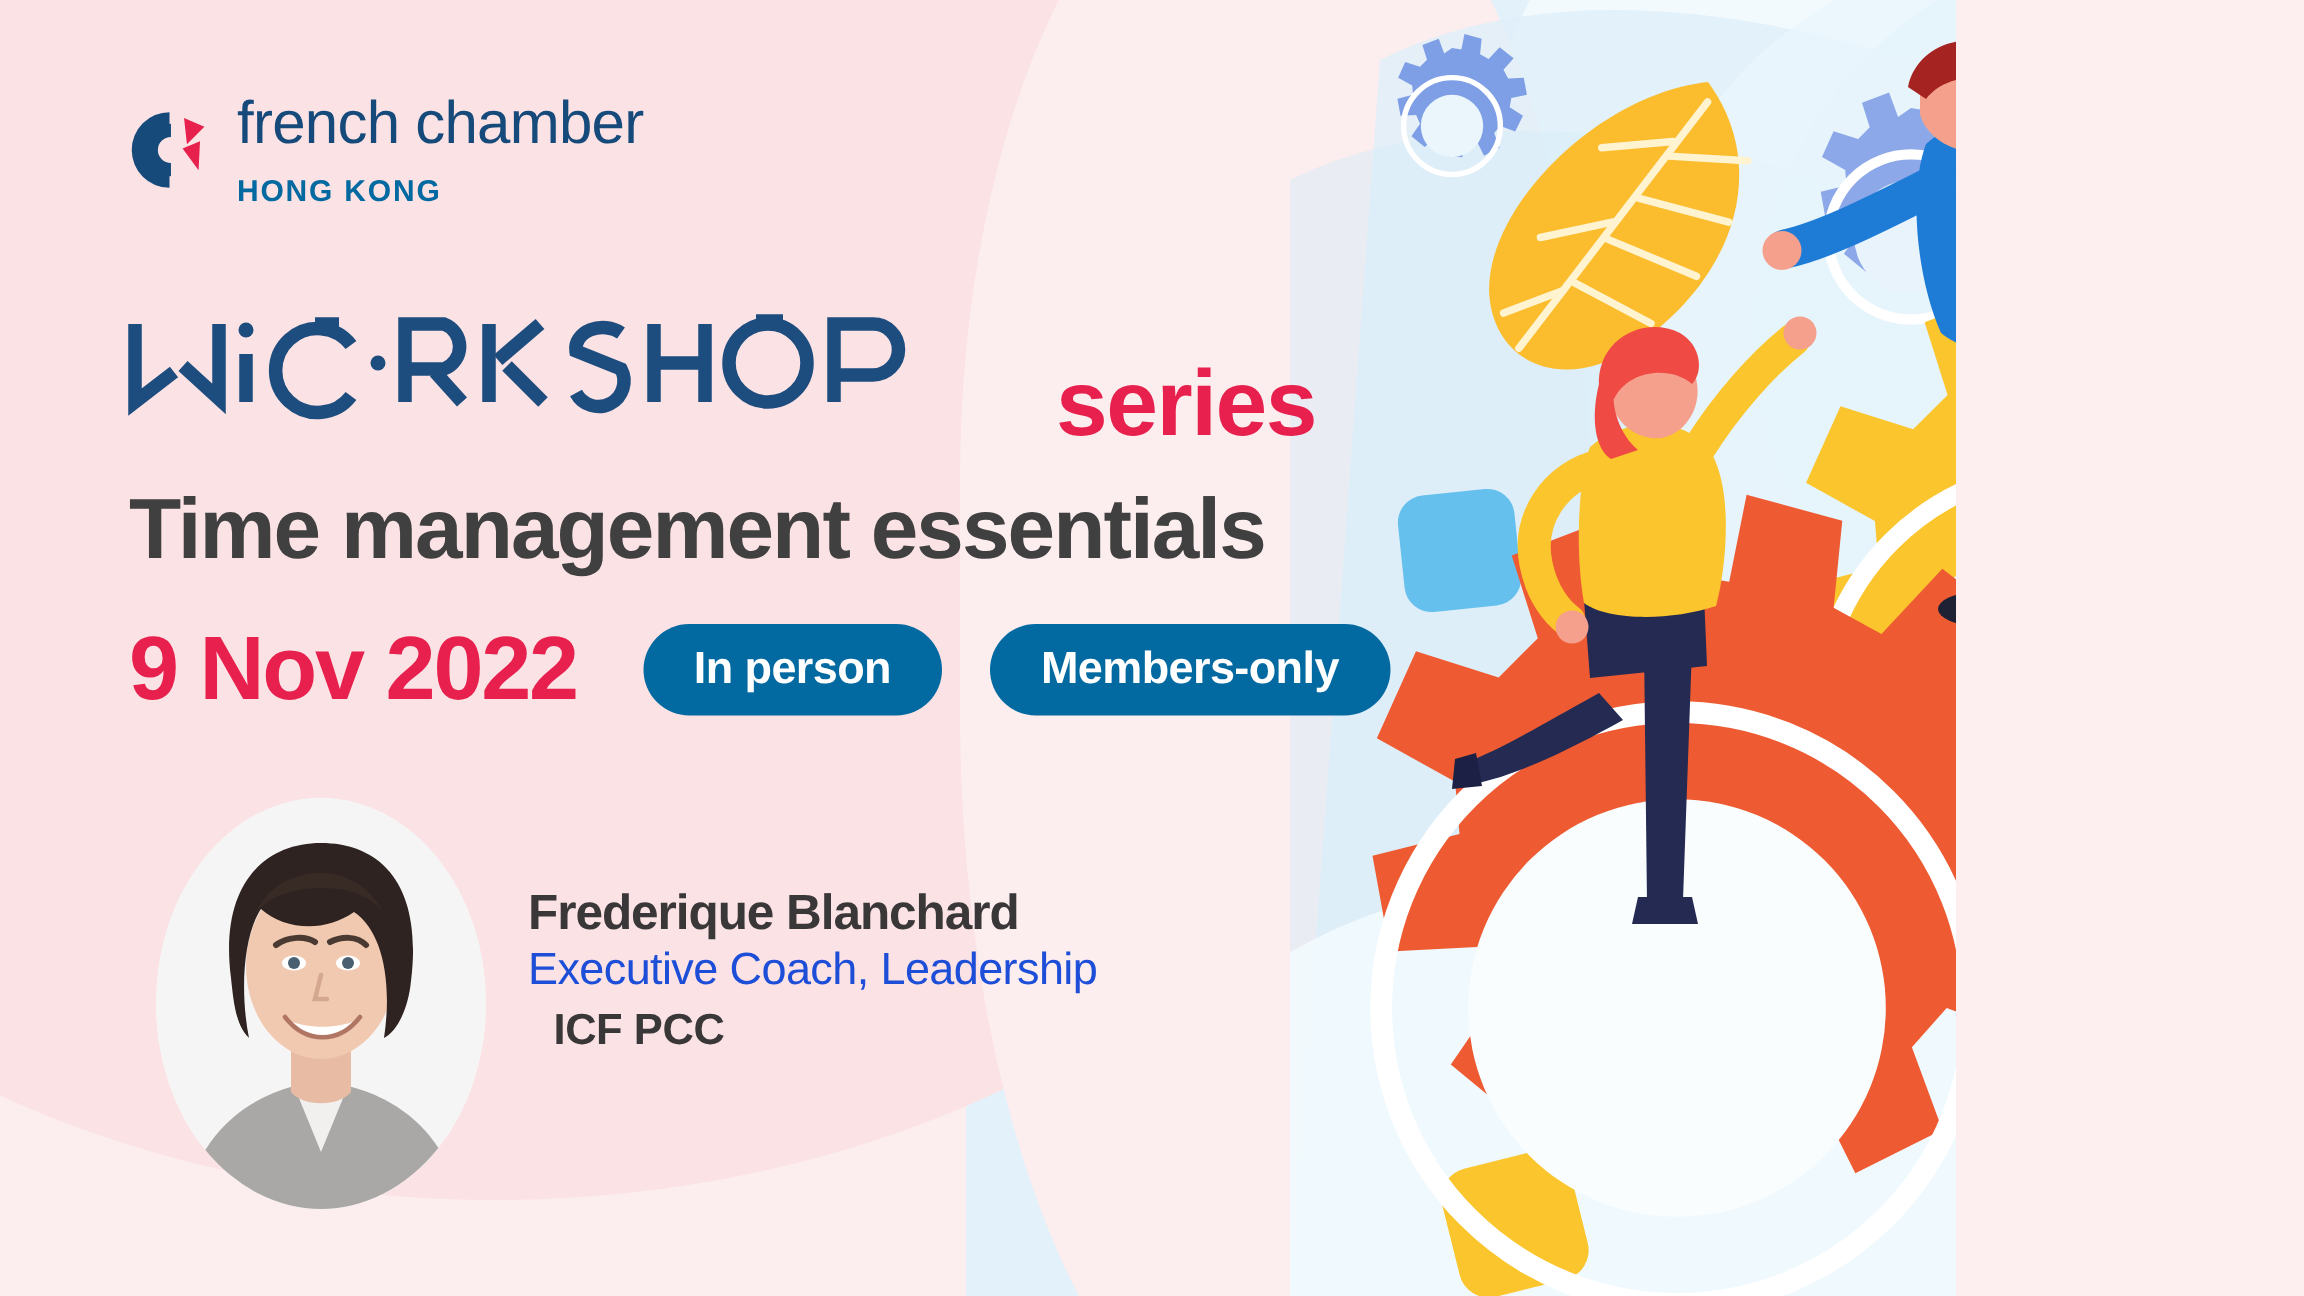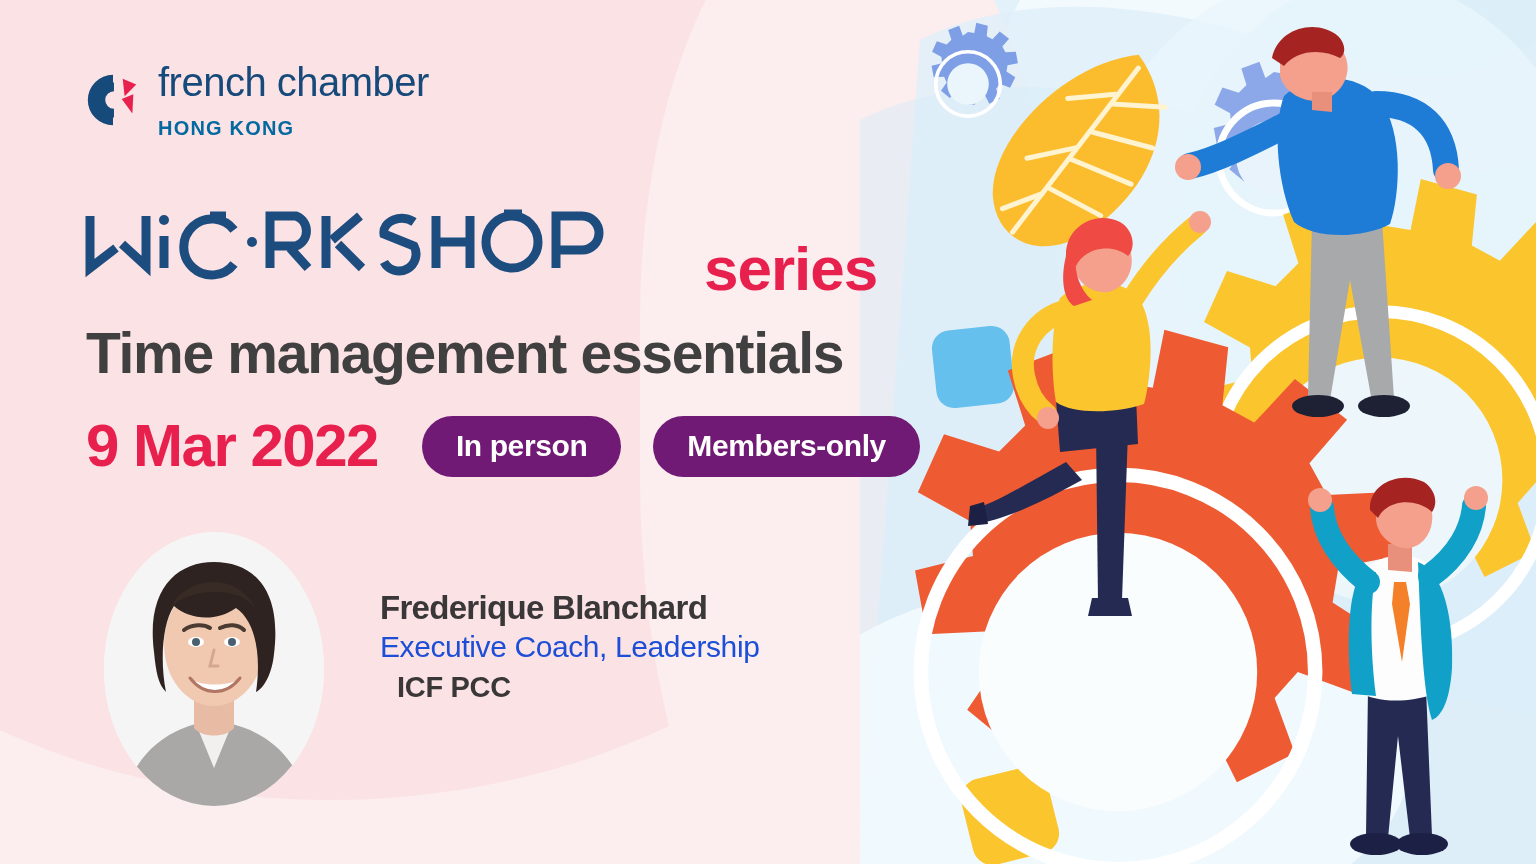--- a/index.html
+++ b/index.html
@@ -5,21 +5,21 @@
   * { margin:0; padding:0; box-sizing:border-box; }
   html, body { width:1536px; height:864px; overflow:hidden; }
   body {
     font-family: "Liberation Sans", sans-serif;
     background: #FDEFF0;
     position: relative;
   }
 
   .canvas {
     position: absolute; inset: 0;
-    width: 1536px; height: 864px;
+    width: 1304px; height: 864px;
     overflow: hidden;
   }
 
   
   .bg-base { position:absolute; inset:0; background:#FCEDEE; }
 
   .bg-blue-panel {
     position:absolute; top:0; right:0;
     width:660px; height:864px;
     background:#E2F1FA;
@@ -111,32 +111,32 @@
   
   .meta-row {
     position:absolute; left:86px; top:416px;
     display:flex; align-items:center; gap:44px;
   }
   .date {
     font-size:60px; font-weight:700; color:#E8204E;
     letter-spacing:-1.5px; line-height:1;
   }
   .pill {
-    background:#701a75; color:#fff;
+    background:#0369a1; color:#fff;
     font-size:30px; font-weight:700;
     padding:13px 34px; border-radius:999px;
     letter-spacing:-0.4px; white-space:nowrap;
     display:inline-block; line-height:1.15;
   }
   .pill + .pill { margin-left:-12px; }
 
   
   .speaker {
     position:absolute; left:104px; top:532px;
-    display:flex; align-items:flex-start; gap:56px;
+    display:flex; align-items:flex-start; gap:28px;
   }
   .avatar {
     width:220px; height:274px;
     border-radius:50%;
     overflow:hidden;
     flex:none;
     background:#F7F6F6;
     position:relative;
   }
   .avatar svg { display:block; }
@@ -369,21 +369,21 @@
     <span class="series">series</span>
   </div>
 
   <div class="subtitle">Time management essentials</div>
 
   <svg class="arrow-mark" width="64" height="62" viewBox="0 0 64 62" style="position:absolute;left:966px;top:294px;">
     <path d="M48,4 L58,46 L6,40 Z" fill="#E8204E"></path>
   </svg>
 
   <div class="meta-row">
-    <span class="date">9 Mar 2022</span>
+    <span class="date">9 Nov 2022</span>
     <span class="pill">In person</span>
     <span class="pill">Members-only</span>
   </div>
 
   <div class="speaker">
     <div class="avatar">
       <svg width="220" height="274" viewBox="0 0 220 274">
         <rect width="220" height="274" fill="#F6F5F5"></rect>
 
         <path d="M18,274 C28,222 62,200 92,192 L128,192 C160,200 194,222 204,274 Z" fill="#A9A8A6"></path>

